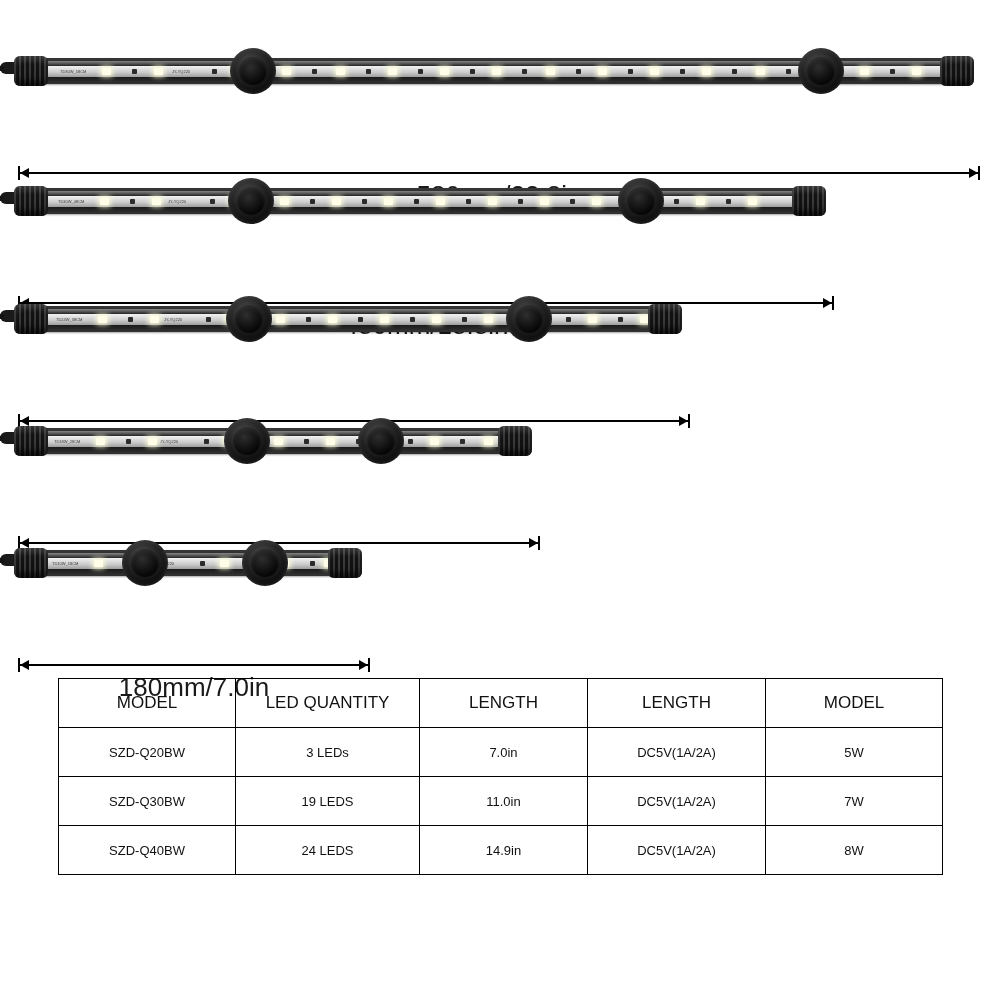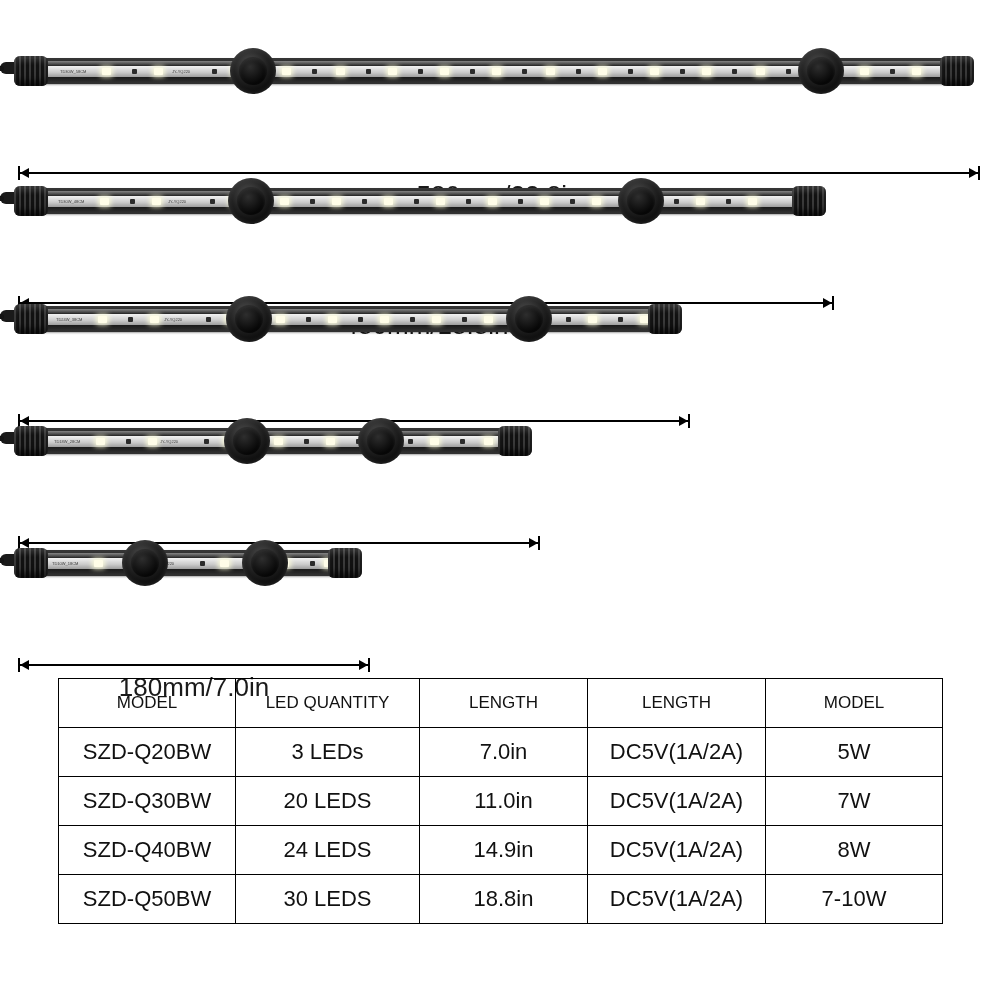--- a/index.html
+++ b/index.html
@@ -215,21 +215,21 @@
     top: 678px;
     width: 884px;
     border-collapse: collapse;
     table-layout: fixed;
   }
   #spec-table td, #spec-table th {
     border: 1px solid #000;
     height: 48px;
     text-align: center;
     vertical-align: middle;
-    font-size: 22px;
+    font-size: 13px;
     font-weight: normal;
     color: #111;
     padding: 0;
   }
   #spec-table th { font-size: 17px; }
   #spec-table col.c0 { width: 177px; }
   #spec-table col.c1 { width: 184px; }
   #spec-table col.c2 { width: 168px; }
   #spec-table col.c3 { width: 178px; }
   #spec-table col.c4 { width: 177px; }
@@ -507,33 +507,26 @@
   <tbody>
     <tr>
       <td>SZD-Q20BW</td>
       <td>3 LEDs</td>
       <td>7.0in</td>
       <td>DC5V(1A/2A)</td>
       <td>5W</td>
     </tr>
     <tr>
       <td>SZD-Q30BW</td>
-      <td>20 LEDS</td>
+      <td>19 LEDS</td>
       <td>11.0in</td>
       <td>DC5V(1A/2A)</td>
       <td>7W</td>
     </tr>
     <tr>
       <td>SZD-Q40BW</td>
       <td>24 LEDS</td>
       <td>14.9in</td>
       <td>DC5V(1A/2A)</td>
       <td>8W</td>
     </tr>
-    <tr>
-      <td>SZD-Q50BW</td>
-      <td>30 LEDS</td>
-      <td>18.8in</td>
-      <td>DC5V(1A/2A)</td>
-      <td>7-10W</td>
-    </tr>
   </tbody>
 </table>
 
 </body></html>

